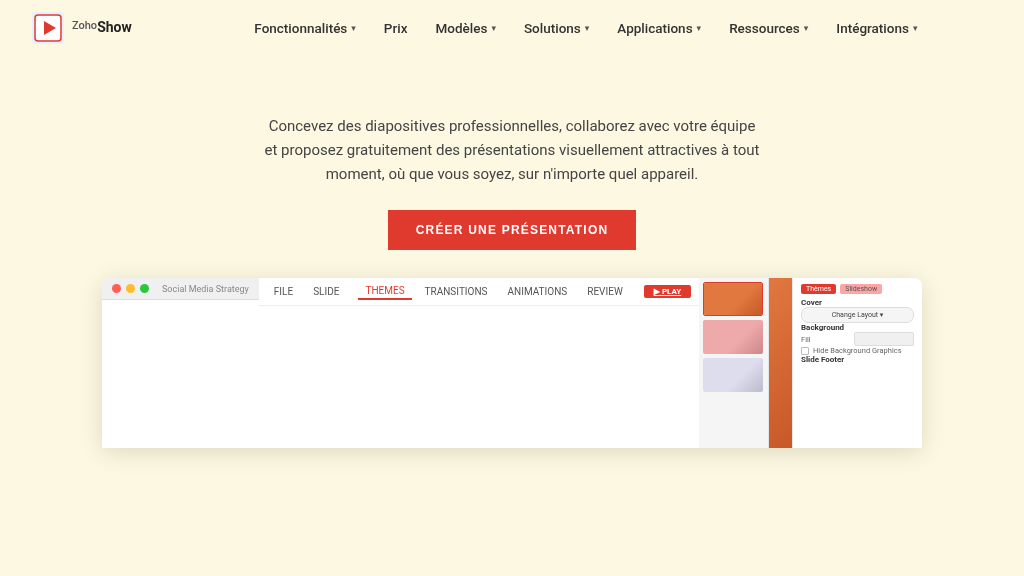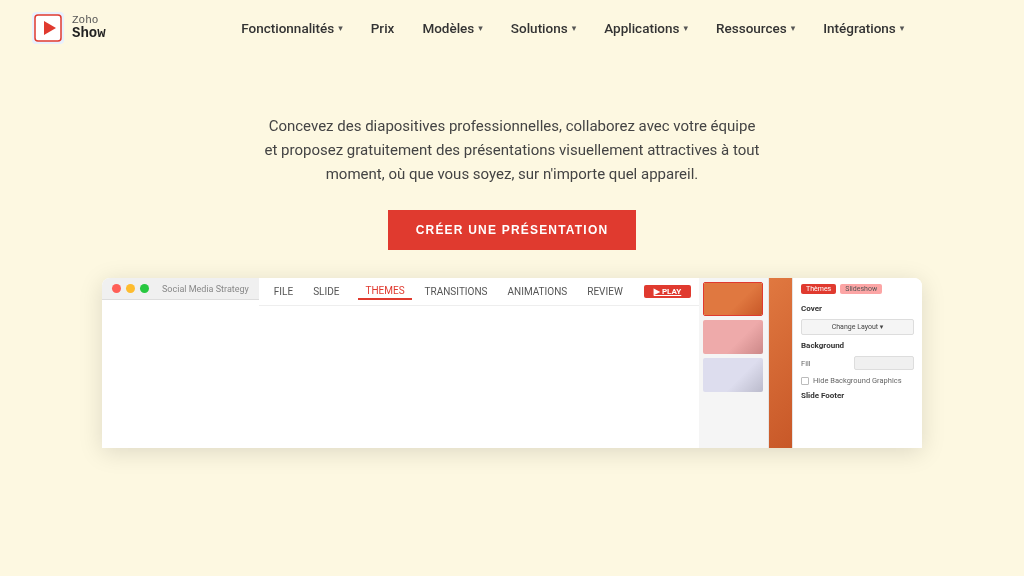--- a/index.html
+++ b/index.html
@@ -26,23 +26,22 @@
       gap: 8px;
       margin-right: 48px;
       text-decoration: none;
     }
     .logo-icon {
       width: 32px;
       height: 32px;
     }
     .logo-text {
       display: flex;
-      flex-direction: column;
+      flex-direction: row;
       line-height: 1.1;
-      font-family: Liberation Mono, monospace;
     }
     .logo-zoho {
       font-size: 11px;
       color: #555;
       font-weight: 500;
     }
     .logo-show {
       font-size: 14px;
       font-weight: 700;
       color: #222;
@@ -227,21 +226,21 @@
     }
     .preview-right-panel {
       width: 130px;
       background: #fff;
       border-left: 1px solid #e5e5e5;
       padding: 6px 8px;
       font-size: 8px;
       color: #444;
       display: flex;
       flex-direction: column;
-      gap: 6px;
+      gap: 0;
     }
     .panel-section-title {
       font-size: 8px;
       font-weight: 700;
       color: #333;
     }
     .panel-row {
       display: flex;
       justify-content: space-between;
       align-items: center;
@@ -283,21 +282,21 @@
     }
     .panel-tab.active {
       background: #e03a2f;
       color: #fff;
     }
     .change-layout-btn {
       font-size: 7px;
       padding: 3px 8px;
       background: #f5f5f5;
       border: 1px solid #ddd;
-      border-radius: 2px;
+      border-radius: 7px;
       color: #444;
       width: 100%;
       text-align: center;
     }
     
     .tree-svg {
       width: 100%;
       height: 100%;
     }
   </style>

